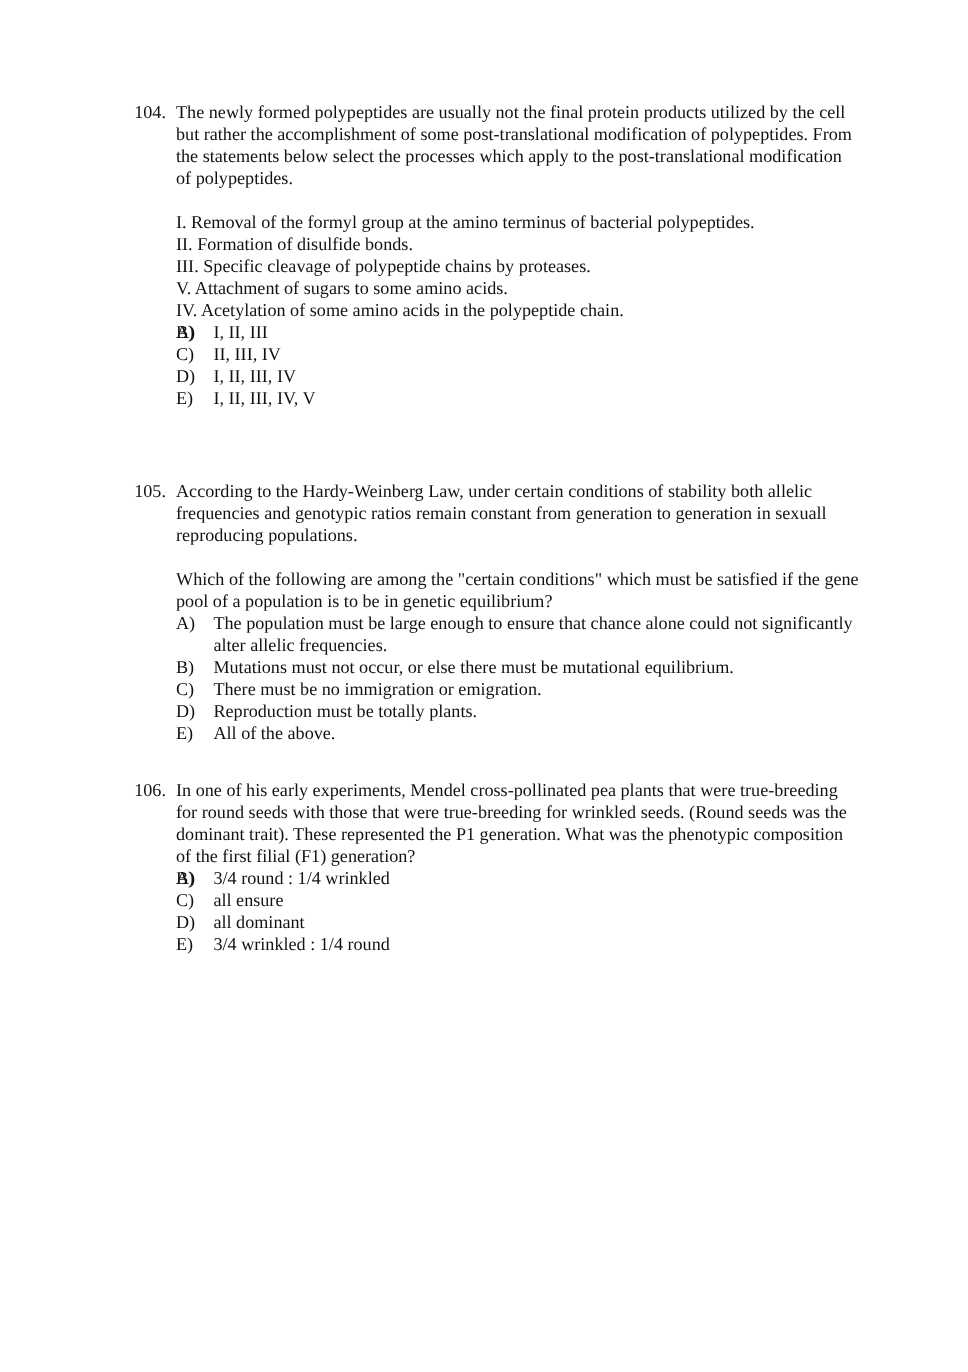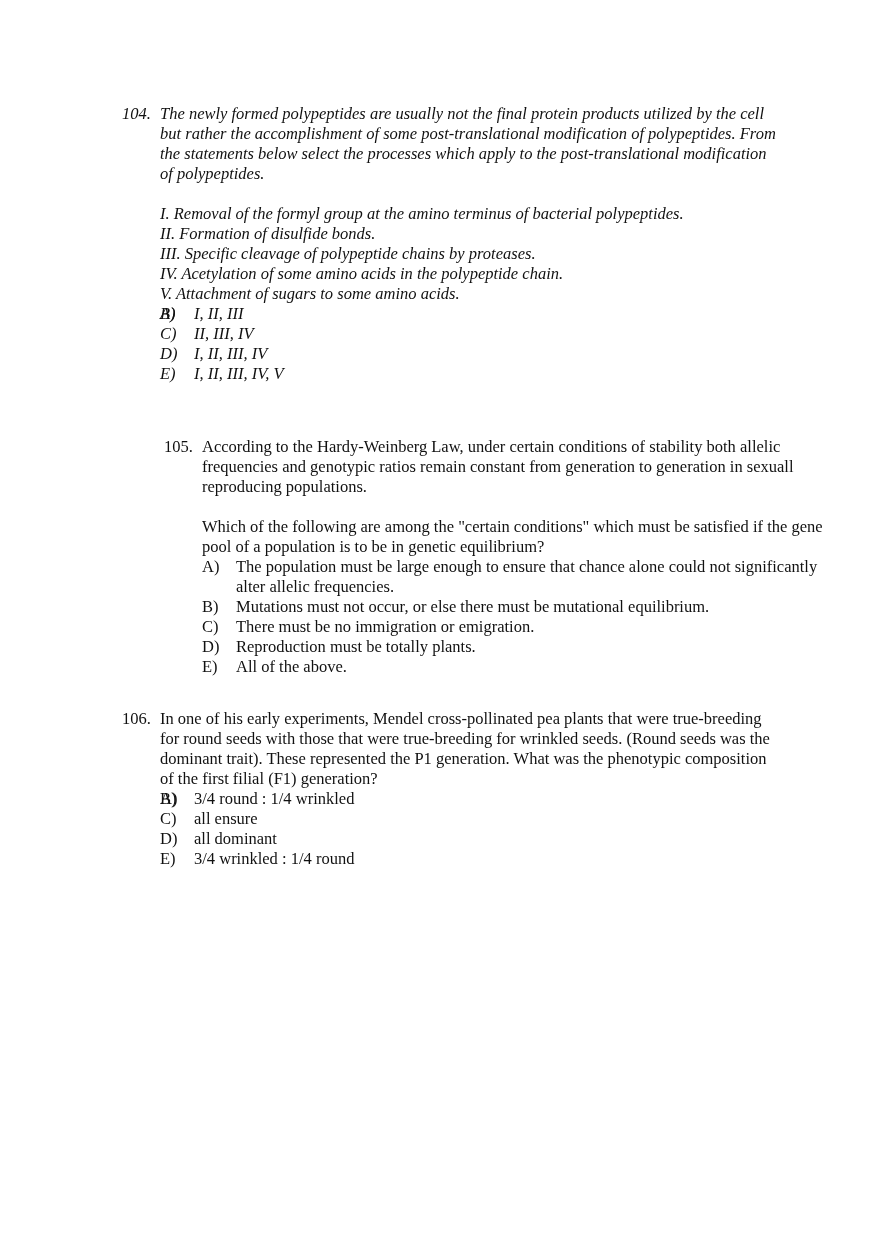--- a/index.html
+++ b/index.html
@@ -45,38 +45,38 @@
       padding-left: 72px;
     }
     .opt-letter {
       position: absolute;
       left: 38px;
       top: 0;
     }
     .opt-text {
       display: block;
     }
-    #q104 { top: 104px; font-style: italic; }
-    #q105 { top: 437px; margin-left: 42px; }
+    #q104 { top: 92px; }
+    #q105 { top: 437px; }
     #q106 { top: 709px; }
   </style>
 </head>
 <body>
 
 <div class="question" id="q104">
   <div class="q-head">
     <span class="q-num">104.</span>
     <span class="q-text">The newly formed polypeptides are usually not the final protein products utilized by the cell but rather the accomplishment of some post-translational modification of polypeptides.  From the statements below select the processes which apply to the post-translational modification of polypeptides.</span>
   </div>
   <div class="para-gap"></div>
   <div class="stmt">I.  Removal of the formyl group at the amino terminus of bacterial polypeptides.</div>
   <div class="stmt">II. Formation of disulfide bonds.</div>
   <div class="stmt">III. Specific cleavage of polypeptide chains by proteases.</div>
+  <div class="stmt">V. Attachment of sugars to some amino acids.</div>
   <div class="stmt">IV. Acetylation of some amino acids in the polypeptide chain.</div>
-  <div class="stmt">V. Attachment of sugars to some amino acids.</div>
   <div class="option">
     <span class="opt-letter">A)</span>
   </div>
   <div class="option">
     <span class="opt-letter">B)</span>
     <span class="opt-text">I, II, III</span>
   </div>
   <div class="option">
     <span class="opt-letter">C)</span>
     <span class="opt-text">II, III, IV</span>

